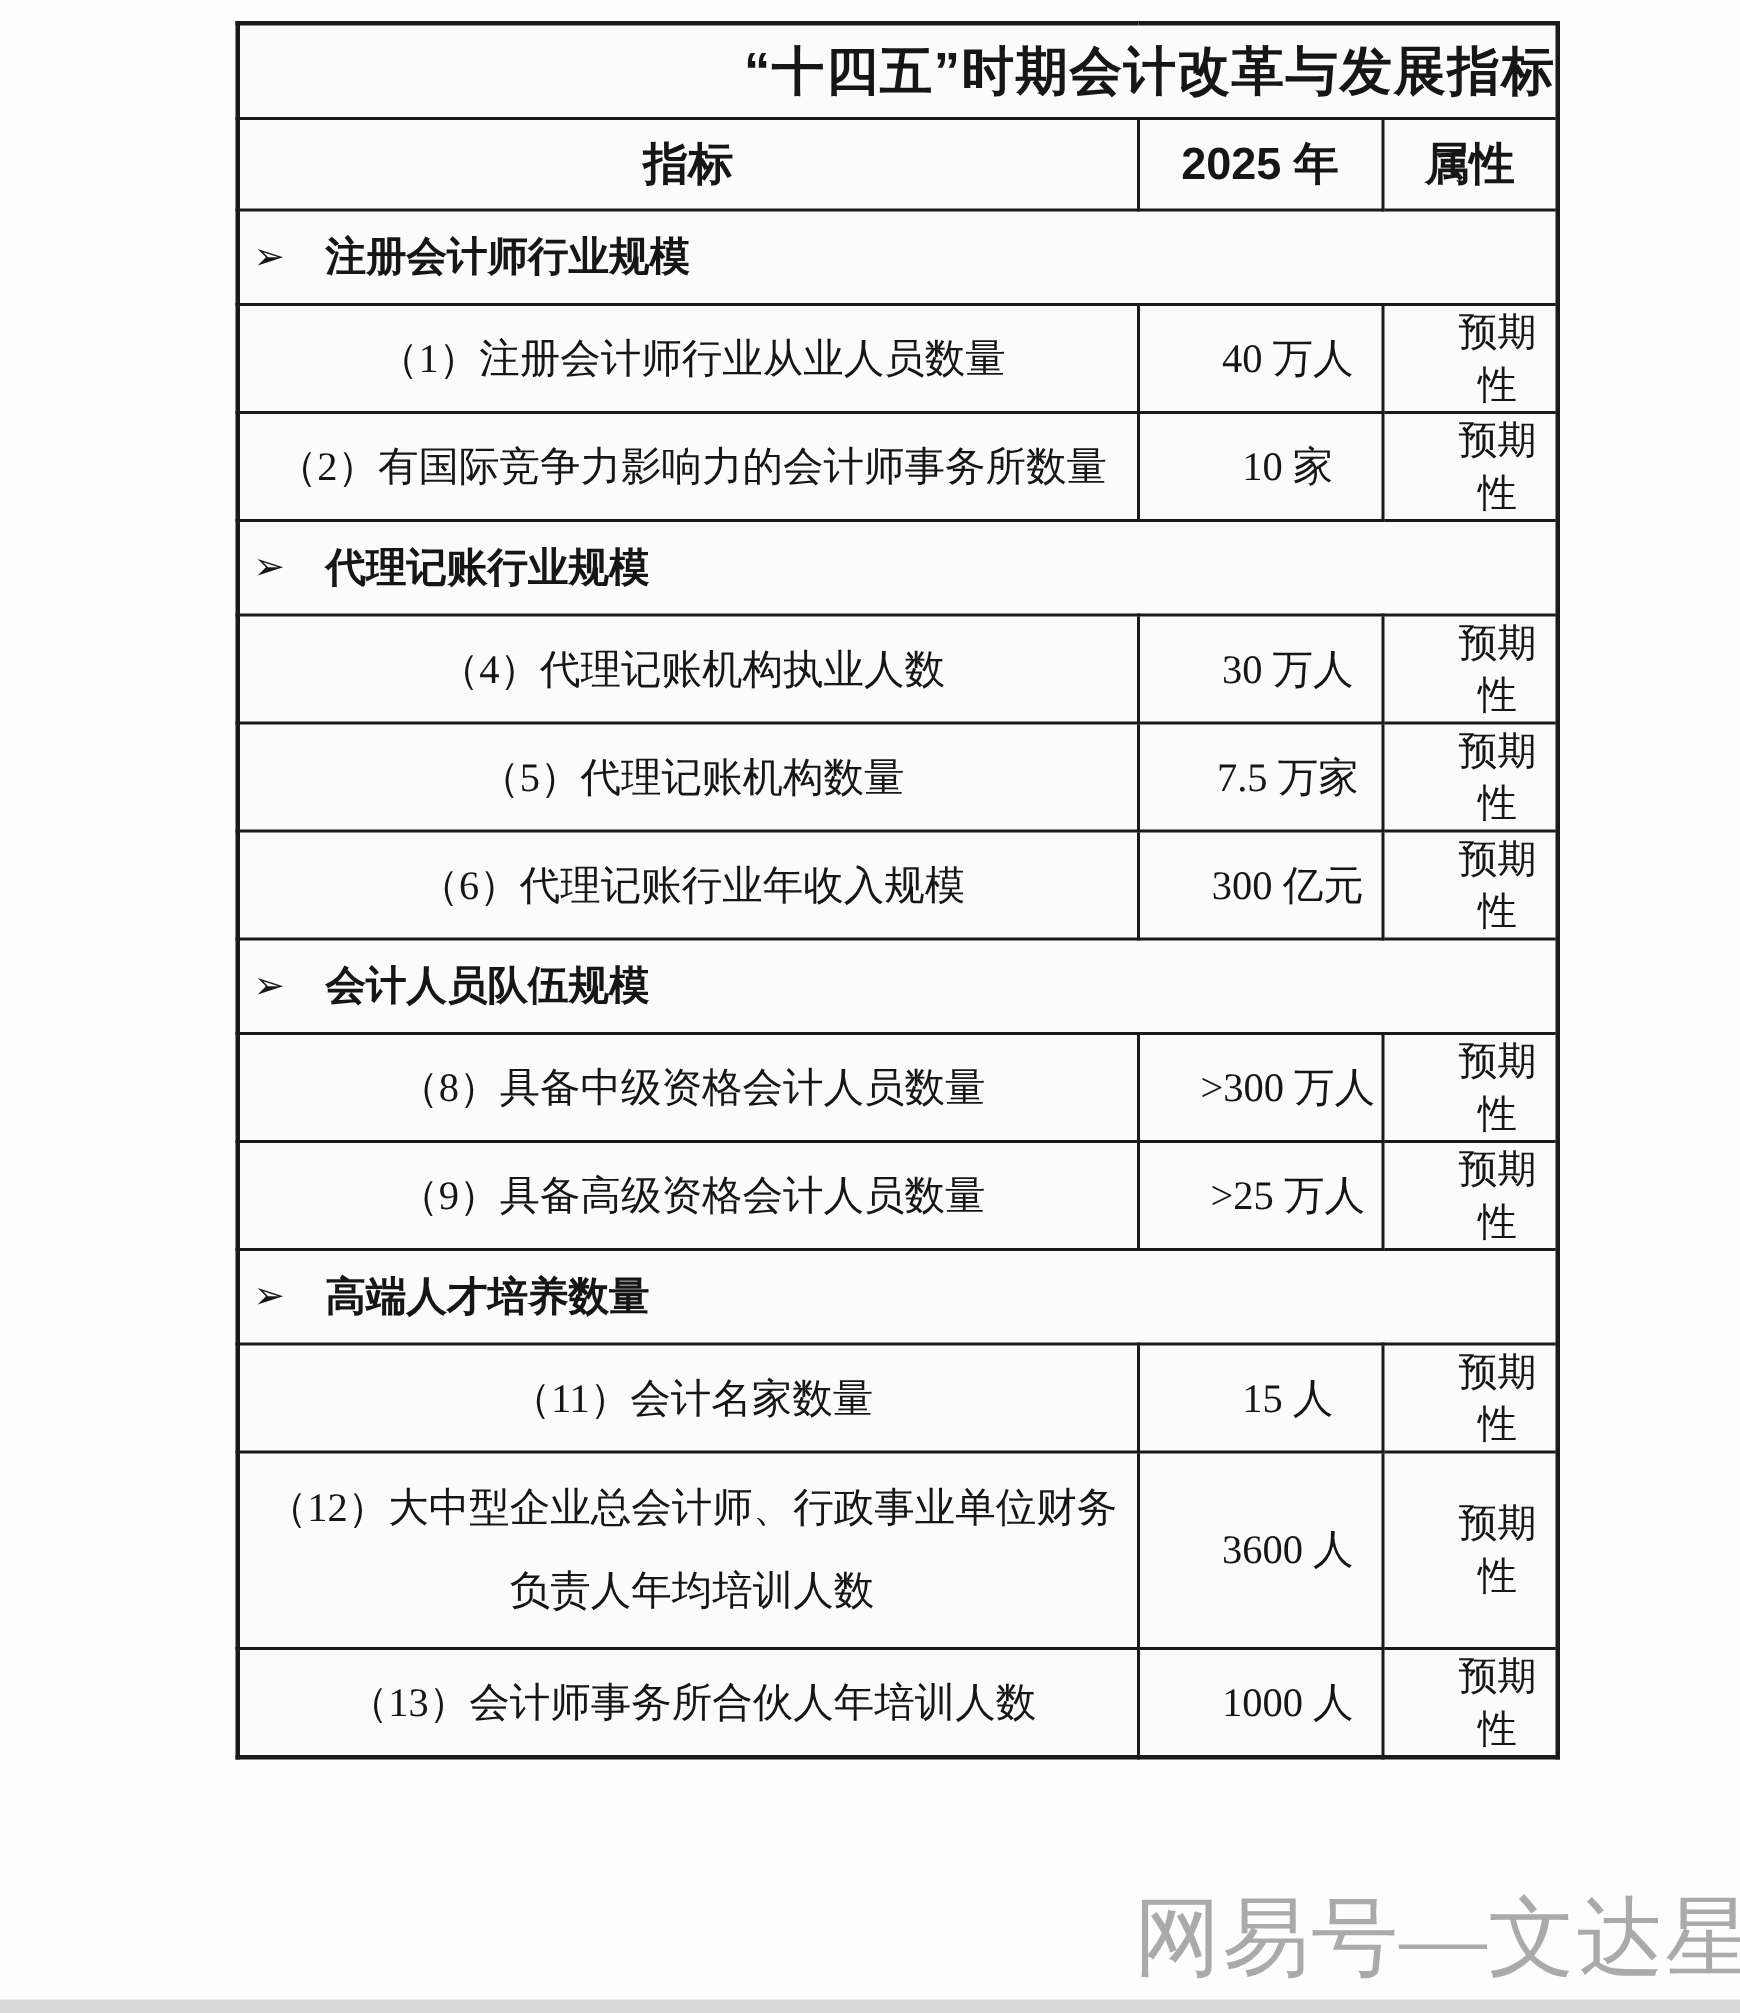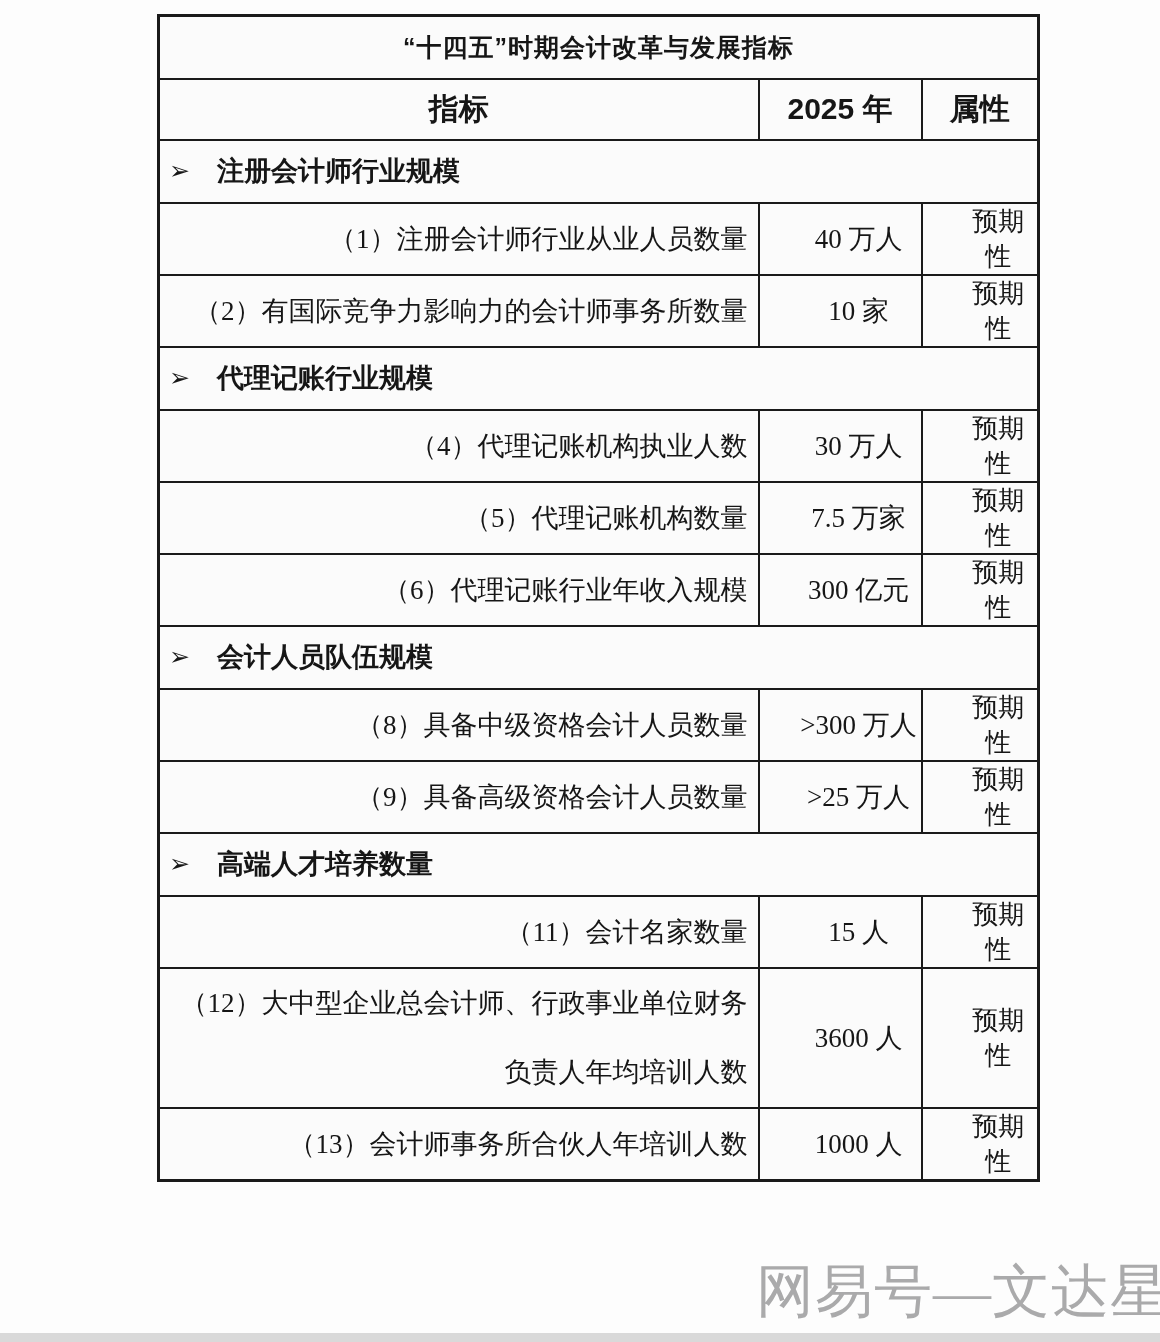--- a/index.html
+++ b/index.html
@@ -28,23 +28,23 @@
     border: 2px solid #1a1a1a;
     vertical-align: middle;
     overflow: hidden;
   }
   col.c-ind  { width: 600px; }
   col.c-val  { width: 163px; }
   col.c-attr { width: 117px; }
 
   .title-row td {
     height: 63px;
-    text-align: center;
+    text-align: right;
     font-weight: bold;
-    font-size: 25px;
+    font-size: 35px;
     letter-spacing: 1px;
   }
   .header-row td {
     height: 61px;
     text-align: center;
     font-weight: bold;
     font-size: 30px;
   }
   .section-row td {
     height: 63px;
@@ -58,31 +58,31 @@
     font-size: 25px;
     font-weight: normal;
     transform: translateY(-1px);
   }
   .data-row td {
     height: 62px;
     font-size: 27px;
     font-family: "Liberation Serif", "DejaVu Serif", serif;
   }
   .data-row td.ind {
-    text-align: right;
+    text-align: center;
     padding-left: 15px;
     padding-right: 10px;
   }
   .data-row td.val, .data-row td.attr {
     text-align: center;
     padding-left: 37px;
   }
   .data-row td.attr { font-size: 26px; }
   .row-tall td { height: 131px; }
-  .row-tall td.ind { line-height: 69px; border-radius: 23px; }
+  .row-tall td.ind { line-height: 55px; border-radius: 23px; }
 
   .watermark {
     position: absolute;
     left: 756px; top: 1253px;
     font-size: 58px;
     font-family: "Liberation Serif", "DejaVu Serif", serif;
     color: rgba(118, 118, 120, 0.62);
     letter-spacing: 1px;
     white-space: nowrap;
     text-shadow: 0 0 5px rgba(255,255,255,0.85), 0 0 2px rgba(255,255,255,0.9);

